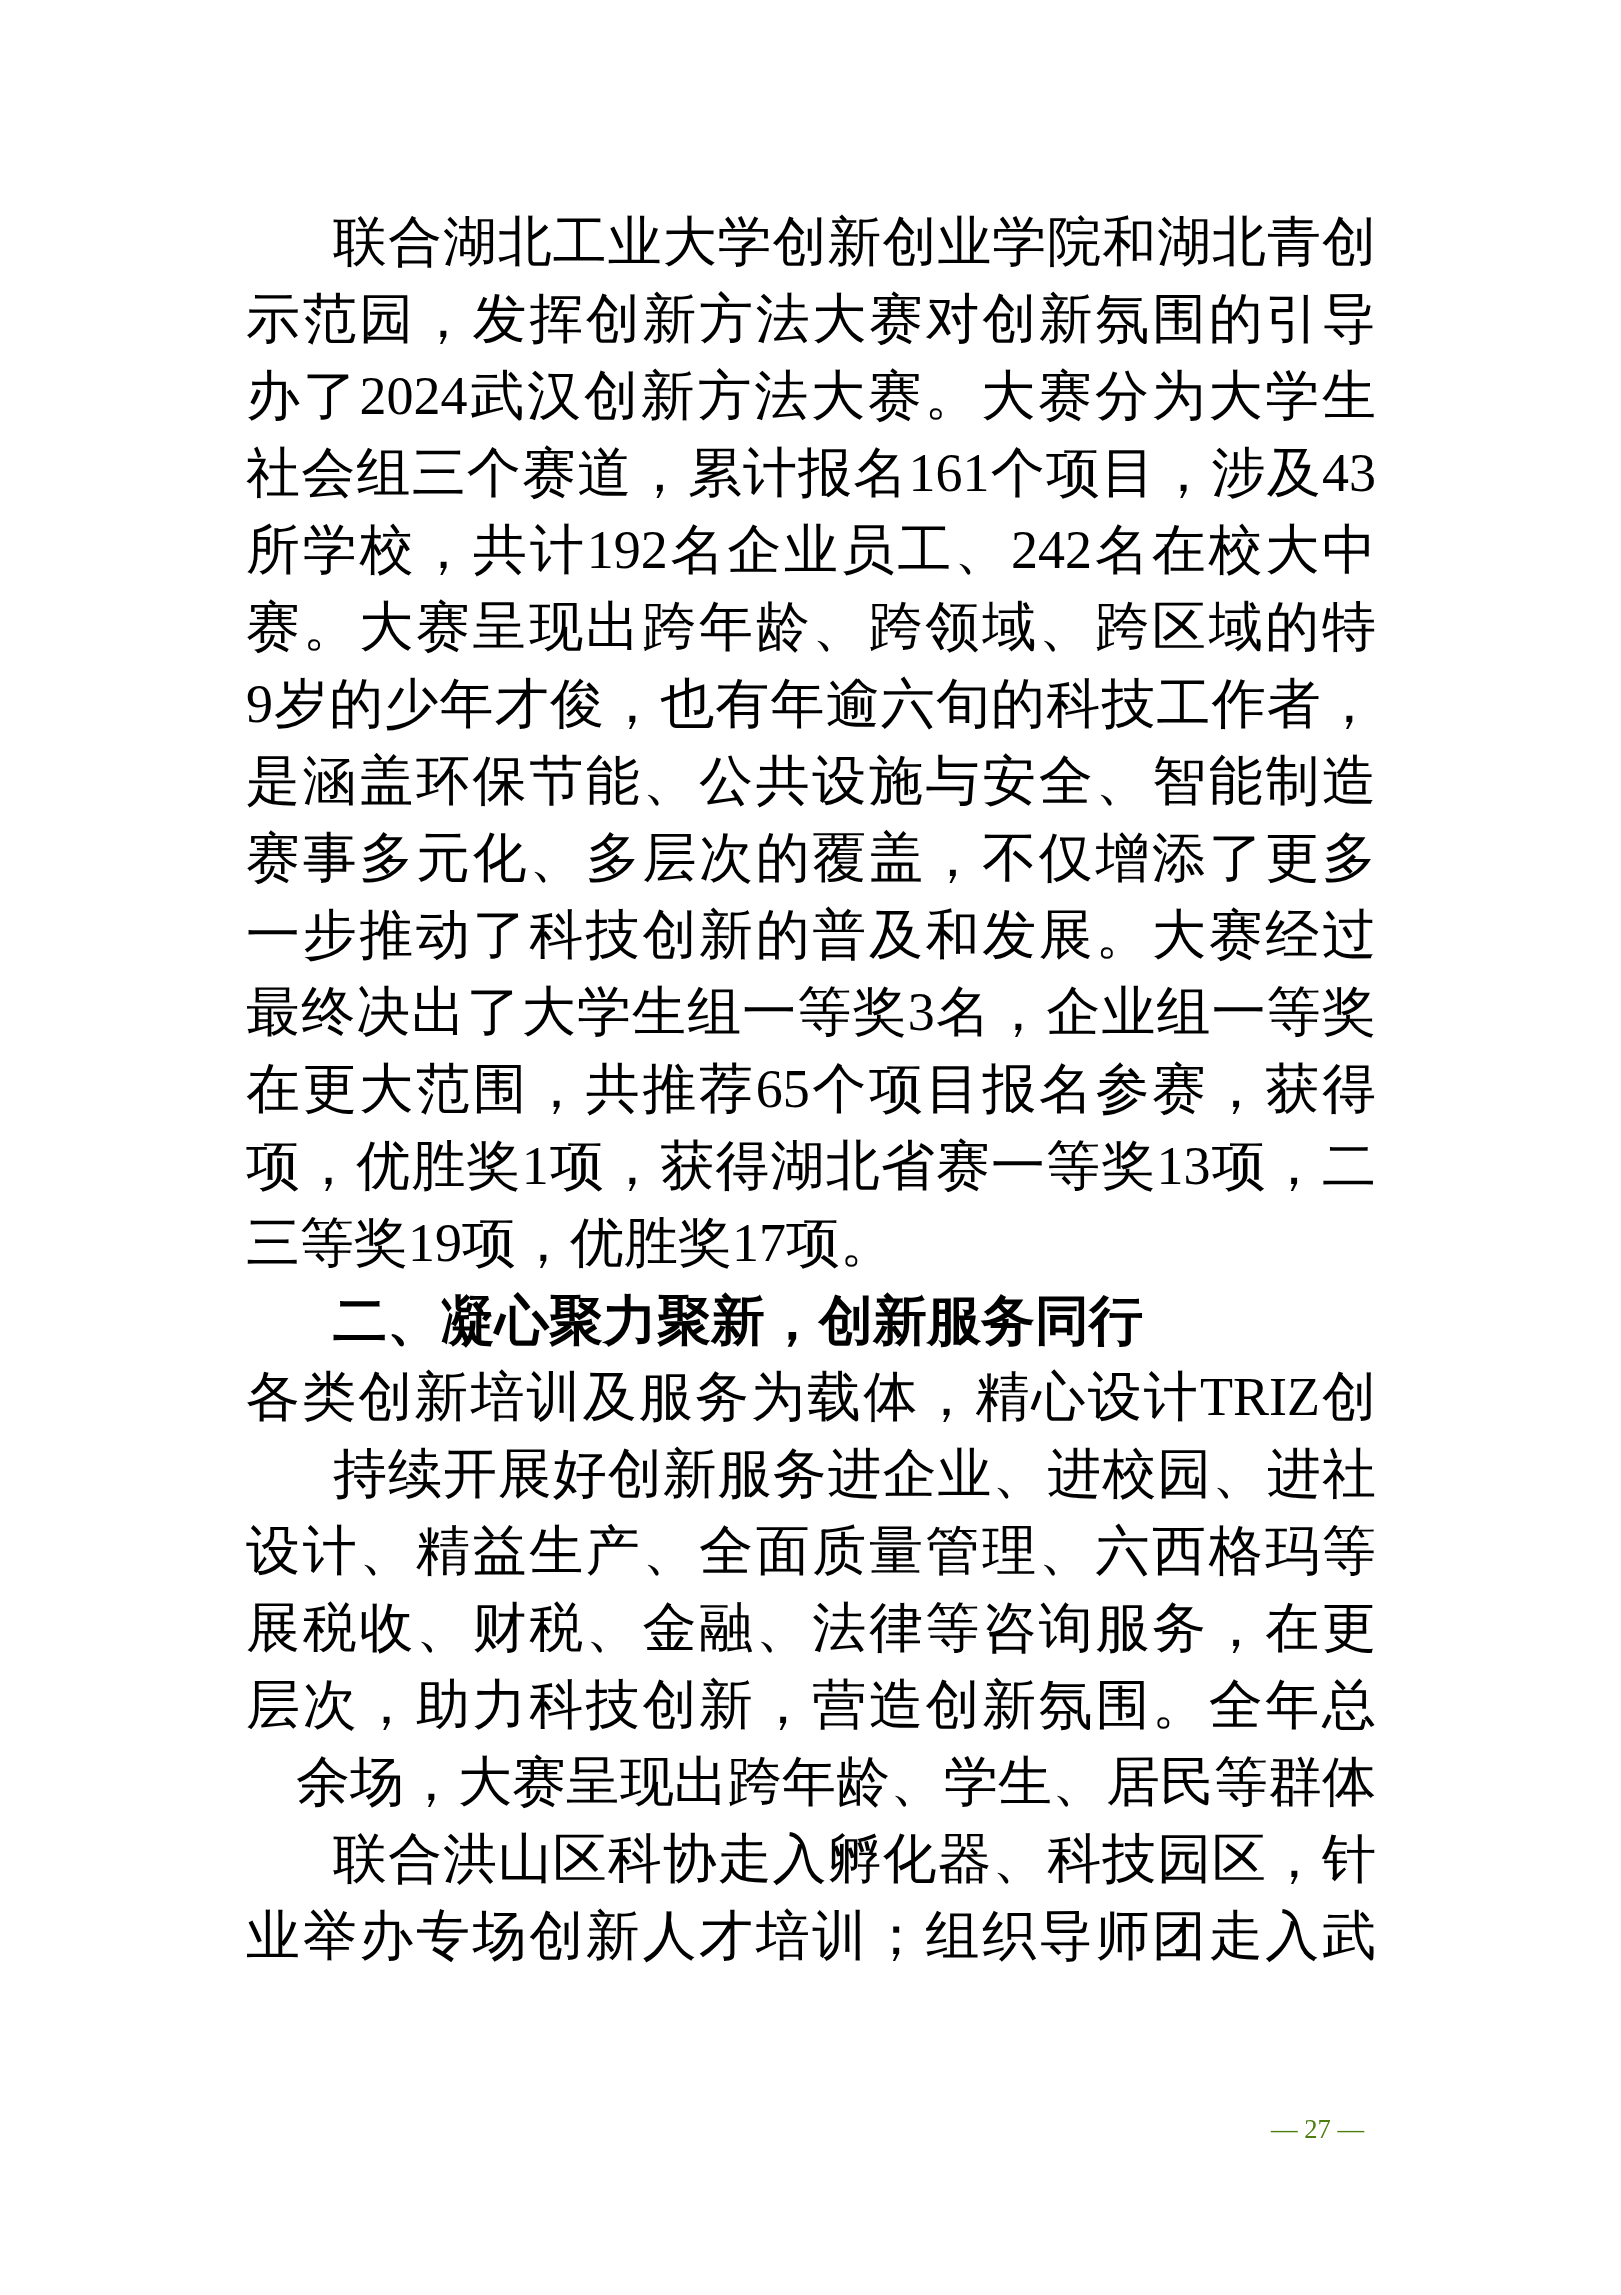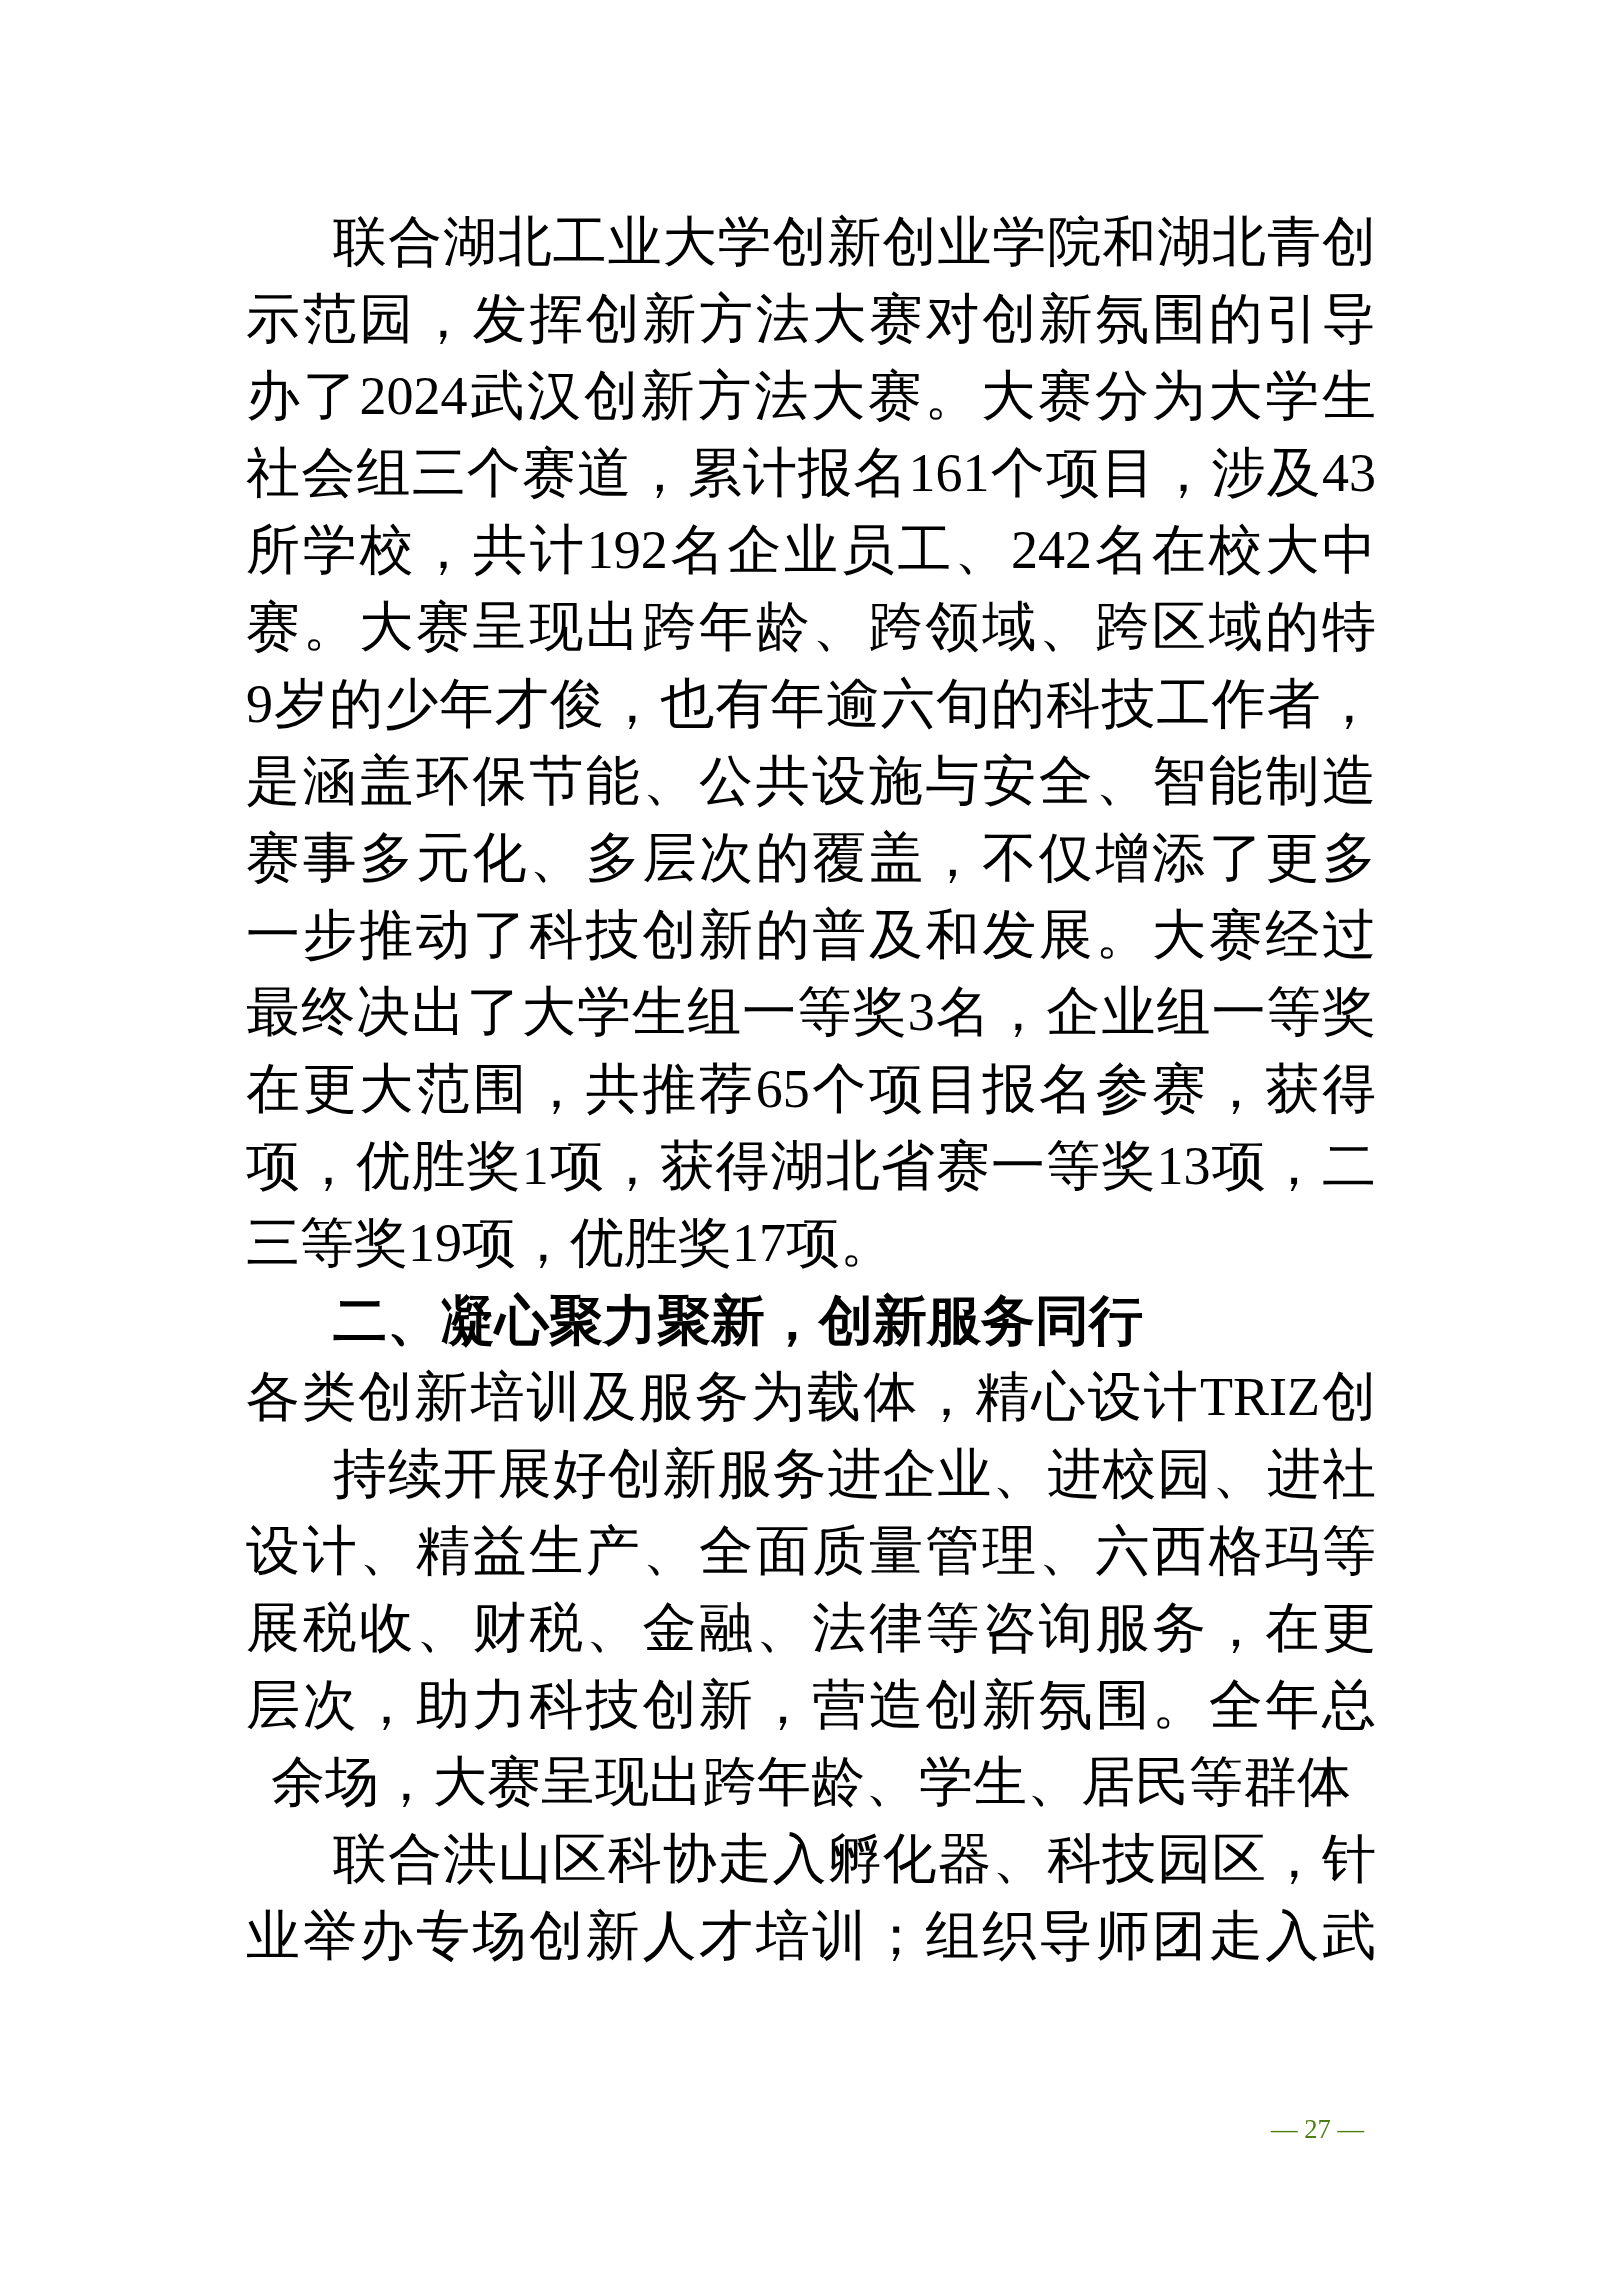--- a/index.html
+++ b/index.html
@@ -27,21 +27,21 @@
     line-height: 77px;
     font-size: 54px;
     text-align: justify;
     text-align-last: justify;
     overflow: hidden;
   }
   .line.indent {
     padding-left: 87px;
   }
   .line.last {
-    text-align: center;
+    text-align: right;
     text-align-last: left;
   }
   .line.heading {
     font-family: "Liberation Sans", "DejaVu Sans", sans-serif;
     font-weight: 700;
     text-align: center;
     text-align-last: left;
   }
   .page-number {
     position: absolute;

